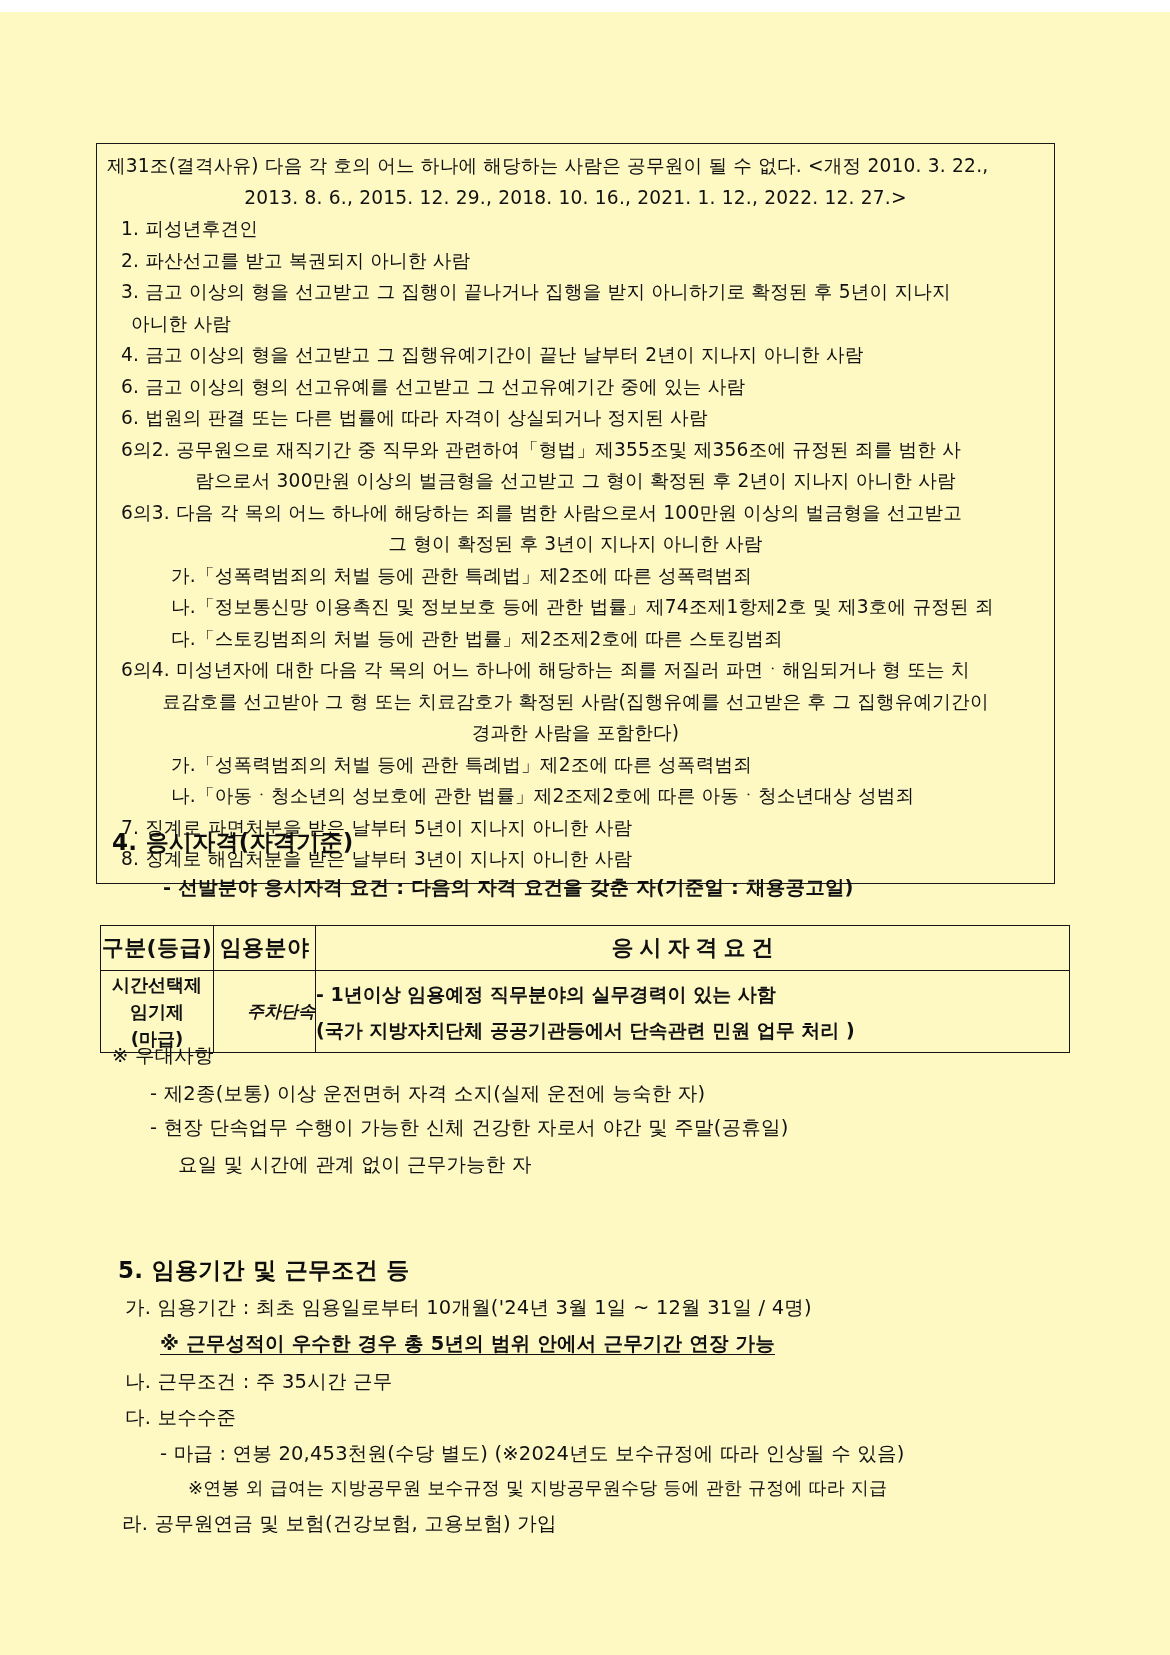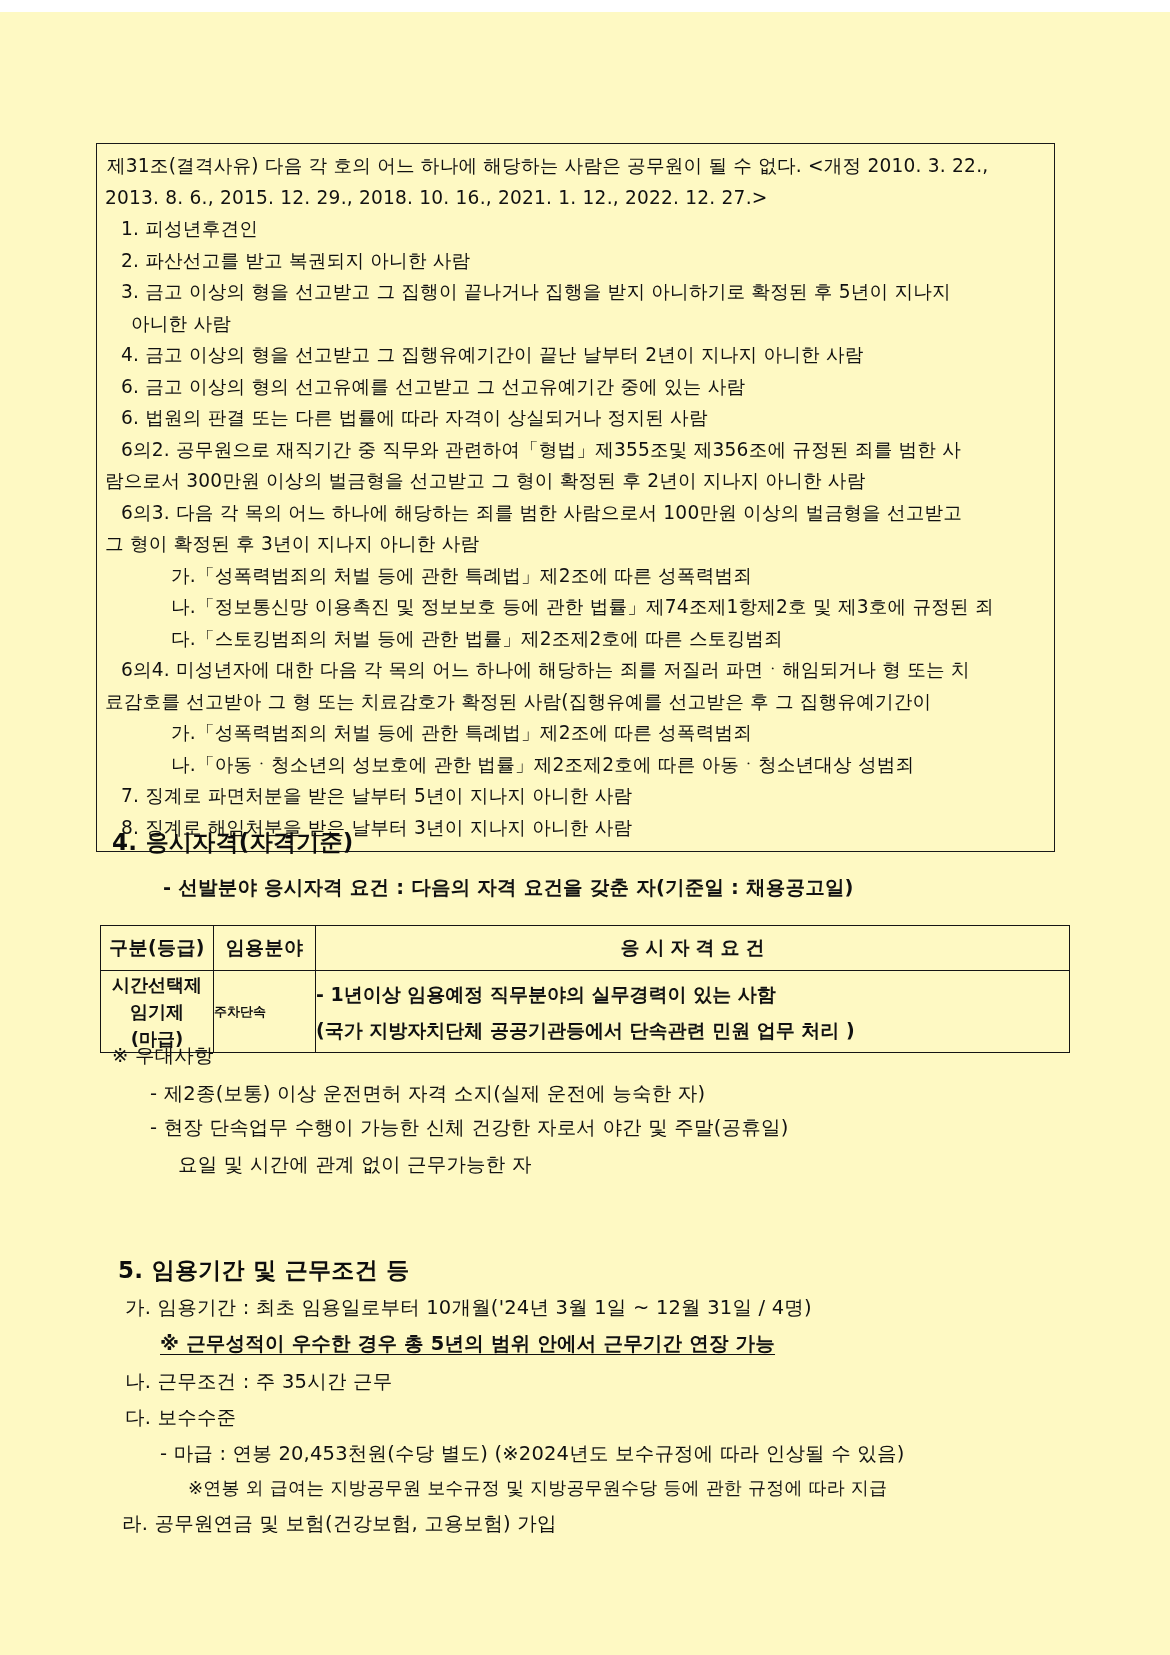--- a/index.html
+++ b/index.html
@@ -33,21 +33,21 @@
   .statute-line {
     font-size: 18.6px;
     line-height: 31.5px;
     letter-spacing: 0.2px;
     white-space: pre-wrap;
     color: #111;
   }
   .lvl-head     { padding-left: 2px;  text-indent: 0;     }
   .lvl-num      { padding-left: 16px; text-indent: 0;     }
   .lvl-num-cont { padding-left: 26px; text-indent: 0;     }
-  .lvl-num-wrap { padding-left: 0px;  text-indent: 0;     }
+  .lvl-num-wrap { padding-left: 0px;  text-indent: 0; text-align: center;     }
   .lvl-sub      { padding-left: 66px; text-indent: 0;     }
 
   
   .sec-title {
     position: absolute;
     font-size: 23px;
     font-weight: bold;
     letter-spacing: 0.3px;
     white-space: nowrap;
     color: #0d0d0d;
@@ -77,39 +77,40 @@
     table-layout: fixed;
   }
   .qual-table td, .qual-table th {
     border: 1.4px solid #151515;
     padding: 0;
     vertical-align: middle;
     color: #111;
   }
   .qual-table thead th {
     height: 44px;
-    font-size: 19px;
+    font-size: 22px;
     font-weight: bold;
     text-align: center;
     letter-spacing: 0.4px;
   }
   .qual-table thead th.spaced { letter-spacing: 6px; text-indent: 6px; }
   .col-a { width: 112px; }
   .col-b { width: 101px; }
   .cell-stack {
     text-align: center;
     font-size: 18px;
     font-weight: bold;
     line-height: 27px;
     padding: 6px 2px;
   }
   .cell-center {
-    text-align: left;
-    font-size: 13px;
+    text-align: right;
+    font-size: 17px;
     font-weight: bold;
+    font-style: italic;
   }
   .cell-req {
     padding: 8px 10px 10px 14px;
     font-size: 19px;
     line-height: 36px;
   }
   .cell-req div { white-space: nowrap; font-weight: bold; }
 </style>
 </head>
 <body>
@@ -128,20 +129,21 @@
     <div class="statute-line lvl-num">6. 법원의 판결 또는 다른 법률에 따라 자격이 상실되거나 정지된 사람</div>
     <div class="statute-line lvl-num">6의2. 공무원으로 재직기간 중 직무와 관련하여「형법」제355조및 제356조에 규정된 죄를 범한 사</div>
     <div class="statute-line lvl-num-wrap">람으로서 300만원 이상의 벌금형을 선고받고 그 형이 확정된 후 2년이 지나지 아니한 사람</div>
     <div class="statute-line lvl-num">6의3. 다음 각 목의 어느 하나에 해당하는 죄를 범한 사람으로서 100만원 이상의 벌금형을 선고받고</div>
     <div class="statute-line lvl-num-wrap">그 형이 확정된 후 3년이 지나지 아니한 사람</div>
     <div class="statute-line lvl-sub">가.「성폭력범죄의 처벌 등에 관한 특례법」제2조에 따른 성폭력범죄</div>
     <div class="statute-line lvl-sub">나.「정보통신망 이용촉진 및 정보보호 등에 관한 법률」제74조제1항제2호 및 제3호에 규정된 죄</div>
     <div class="statute-line lvl-sub">다.「스토킹범죄의 처벌 등에 관한 법률」제2조제2호에 따른 스토킹범죄</div>
     <div class="statute-line lvl-num">6의4. 미성년자에 대한 다음 각 목의 어느 하나에 해당하는 죄를 저질러 파면ㆍ해임되거나 형 또는 치</div>
     <div class="statute-line lvl-num-wrap">료감호를 선고받아 그 형 또는 치료감호가 확정된 사람(집행유예를 선고받은 후 그 집행유예기간이</div>
+    <div class="statute-line lvl-num-wrap">경과한 사람을 포함한다)</div>
     <div class="statute-line lvl-sub">가.「성폭력범죄의 처벌 등에 관한 특례법」제2조에 따른 성폭력범죄</div>
     <div class="statute-line lvl-sub">나.「아동ㆍ청소년의 성보호에 관한 법률」제2조제2호에 따른 아동ㆍ청소년대상 성범죄</div>
     <div class="statute-line lvl-num">7. 징계로 파면처분을 받은 날부터 5년이 지나지 아니한 사람</div>
     <div class="statute-line lvl-num">8. 징계로 해임처분을 받은 날부터 3년이 지나지 아니한 사람</div>
   </div>
 
   <div class="sec-title" style="left:112px; top:815px;">4. 응시자격(자격기준)</div>
 
   <div class="body-line" style="left:163px; top:862px;font-weight:bold;">- 선발분야 응시자격 요건 : 다음의 자격 요건을 갖춘 자(기준일 : 채용공고일)</div>
 

